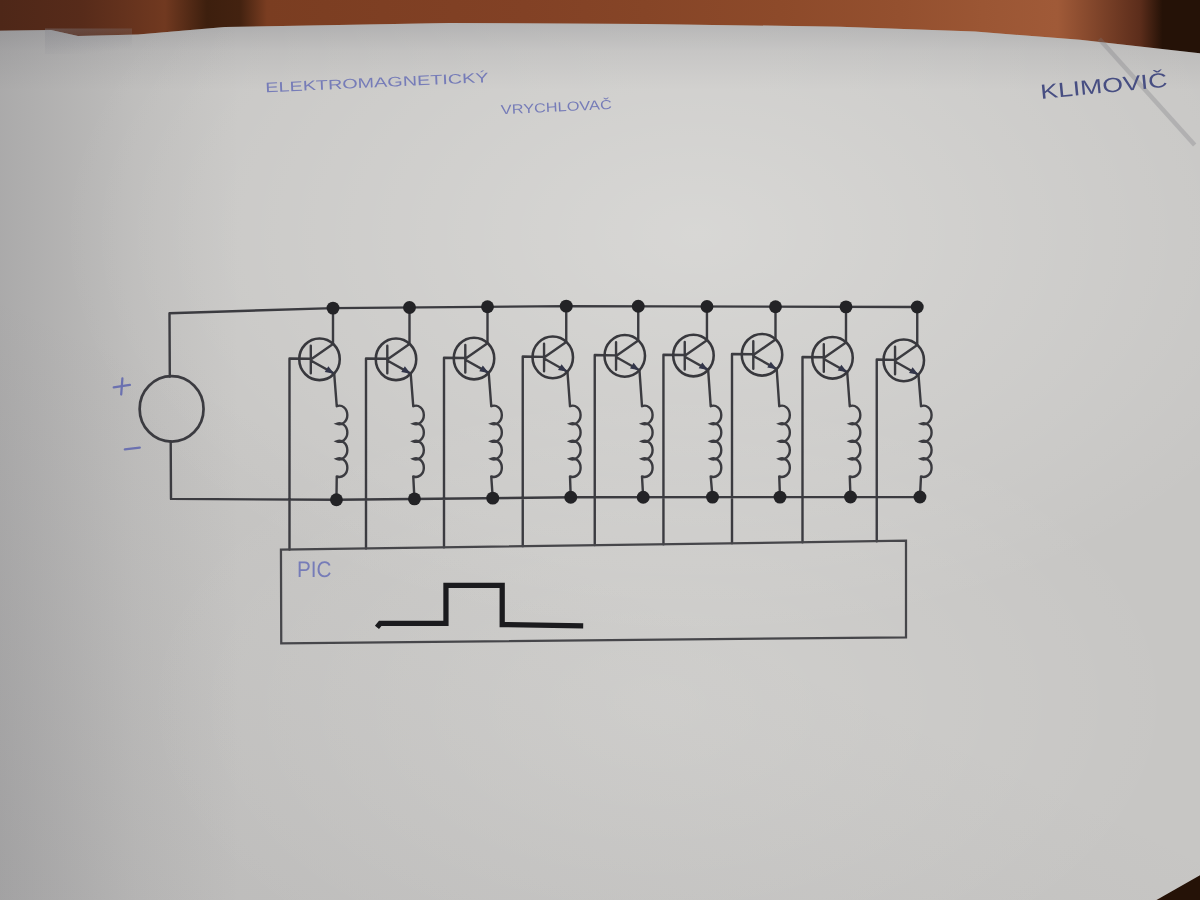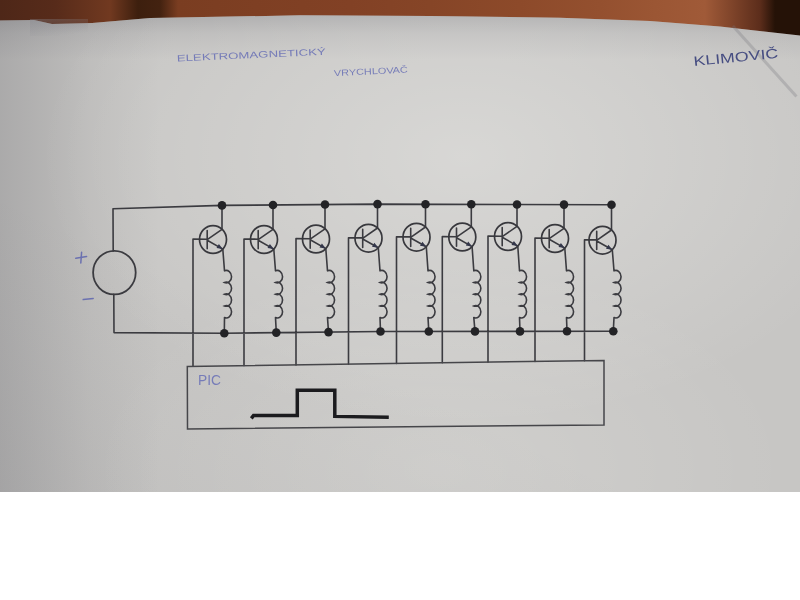--- a/index.html
+++ b/index.html
@@ -1,15 +1,15 @@
 <!DOCTYPE html>
 <html><head><meta charset="utf-8">
 <style>
  html,body{margin:0;padding:0}
- #scene{position:relative;width:800px;height:492px;overflow:hidden;
+ #scene{position:relative;width:800px;height:600px;overflow:hidden;
   background:linear-gradient(90deg,#4e2718 0px,#572b1a 55px,#713920 110px,
    #3d1f0e 138px,#432210 160px,#7a3d21 178px,#7e3f23 255px,#824125 350px,
    #864527 430px,#8d4a2a 520px,#94502f 600px,#9b5634 655px,#a05a38 705px,
    #5c2d1b 760px,#251207 775px,#251207 800px)}
  #paper{position:absolute;left:0;top:0;width:800px;height:600px;
   background:
    radial-gradient(520px 330px at 58% 26%,rgba(255,255,252,0.30),rgba(255,255,252,0) 82%),
    radial-gradient(500px 300px at 55% 78%,rgba(255,255,250,0.16),rgba(255,255,250,0) 70%),
    linear-gradient(90deg,rgba(70,70,78,0.22) 0,rgba(70,70,78,0.07) 90px,rgba(70,70,78,0) 160px),
    linear-gradient(205deg,rgba(255,255,255,0) 58%,rgba(80,80,88,0.085) 97%),

